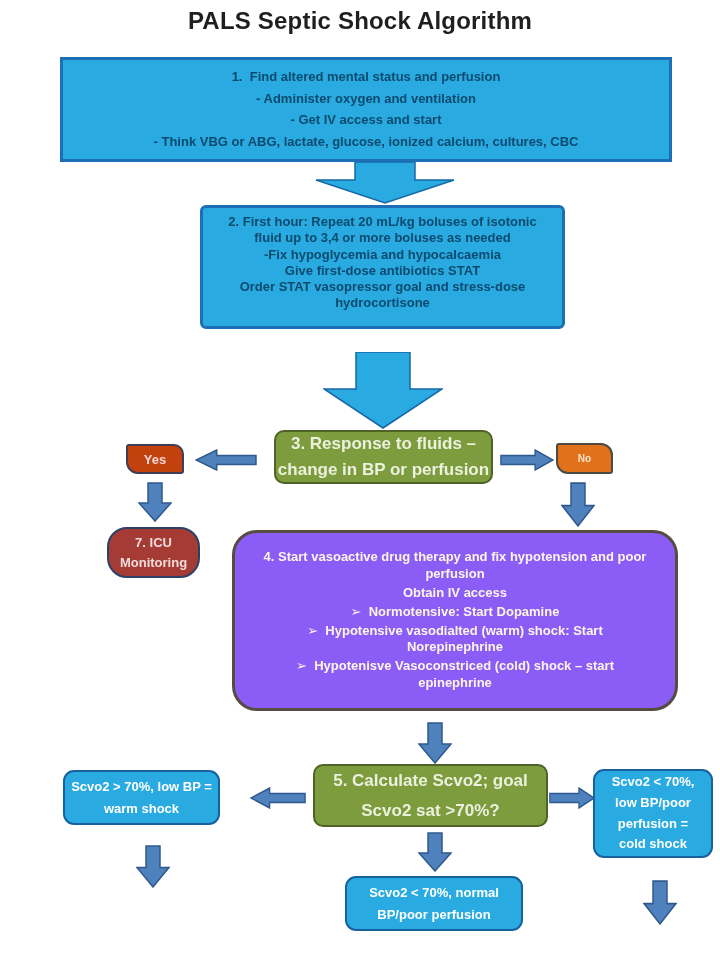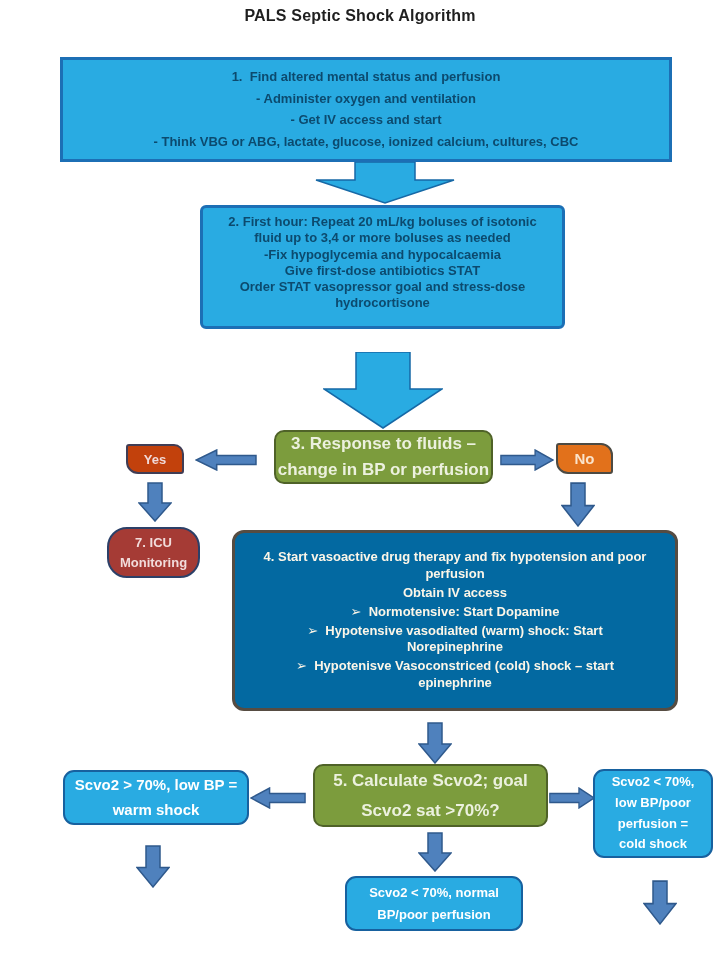--- a/index.html
+++ b/index.html
@@ -2,51 +2,51 @@
 <html><head>
 <meta charset="utf-8">
 <style>
   html,body{margin:0;padding:0;background:#ffffff;}
   #canvas{
     position:relative;width:720px;height:958px;background:#ffffff;overflow:hidden;
     font-family:"Liberation Sans","DejaVu Sans",sans-serif;
   }
   .title{
     position:absolute;left:0;top:7px;width:720px;text-align:center;
-    font-size:16px;font-weight:bold;color:#1f1f1f;letter-spacing:.2px;
+    font-size:24px;font-weight:bold;color:#1f1f1f;letter-spacing:.2px;
   }
   .box{
     position:absolute;box-sizing:border-box;font-weight:bold;text-align:center;
     display:flex;flex-direction:column;align-items:center;justify-content:center;
   }
   .pre{white-space:pre-line;}
   .blue{background:#29ABE2;border:3px solid #1C6FB5;color:#0c4a6e;}
   .blue-round{background:#29ABE2;border:2.5px solid #17619f;color:#ffffff;border-radius:11px;}
   .green{background:#7C9C3D;border:2.5px solid #4F6228;color:#ECF1DE;border-radius:10px;}
-  .orange-big{background:#0369a1;border:3px solid #564C42;color:#FCF6E8;border-radius:12px;}
+  .orange-big{background:#8b5cf6;border:3px solid #564C42;color:#FCF6E8;border-radius:25px;}
   .yes{background:#c2410c;border:2px solid #403D55;color:#F0D9D8;border-radius:3px 10px 3px 12px;}
   .no{background:#E2711B;border:2px solid #4C4A43;color:#FAE3CB;border-radius:3px 12px 3px 12px;}
   .icu{background:#A53B35;border:2.5px solid #2C4068;color:#F2DCDB;border-radius:20px;}
   .t13{font-size:13px;line-height:1.28;}
   .arrow{position:absolute;}
   svg.cyan polygon{fill:#29ABE2;stroke:#1668A6;stroke-width:1.5;}
   svg.slate polygon{fill:#4F81BD;stroke:#2F598C;stroke-width:1.5;}
   
   #box1{left:60px;top:57px;width:612px;height:105px;padding:3px 8px;justify-content:space-evenly;}
   #box1 .t13{line-height:1.1;}
   #box2{left:200px;top:205px;width:365px;height:124px;padding:6px 10px;justify-content:flex-start;border-radius:6px;}
   #box2 .t13{line-height:1.25;}
   #box3{left:274px;top:430px;width:219px;height:54px;font-size:17px;line-height:1.55;}
   #yesBox{left:126px;top:444px;width:58px;height:30px;font-size:13px;}
-  #noBox{left:556px;top:443px;width:57px;height:31px;font-size:15px;}
+  #noBox{left:556px;top:443px;width:57px;height:31px;font-size:10px;}
   #icuBox{left:107px;top:527px;width:93px;height:51px;font-size:13px;line-height:1.5;}
   #box4{left:232px;top:530px;width:446px;height:181px;padding:8px 14px;gap:2px;}
   #box4 .t13{line-height:1.3;}
   #box5{left:313px;top:764px;width:235px;height:63px;font-size:17px;line-height:1.75;}
-  #warmBox{left:63px;top:770px;width:186px;height:55px;font-size:15px;line-height:1.65;}
+  #warmBox{left:63px;top:770px;width:157px;height:55px;font-size:13px;line-height:1.65;}
   #coldBox{left:593px;top:769px;width:120px;height:89px;font-size:13px;line-height:1.6;}
   #normalBox{left:345px;top:876px;width:178px;height:55px;font-size:13px;line-height:1.65;}
 </style>
 </head>
 <body>
 
 <div id="canvas">
 
   <div class="title">PALS Septic Shock Algorithm</div>
 

